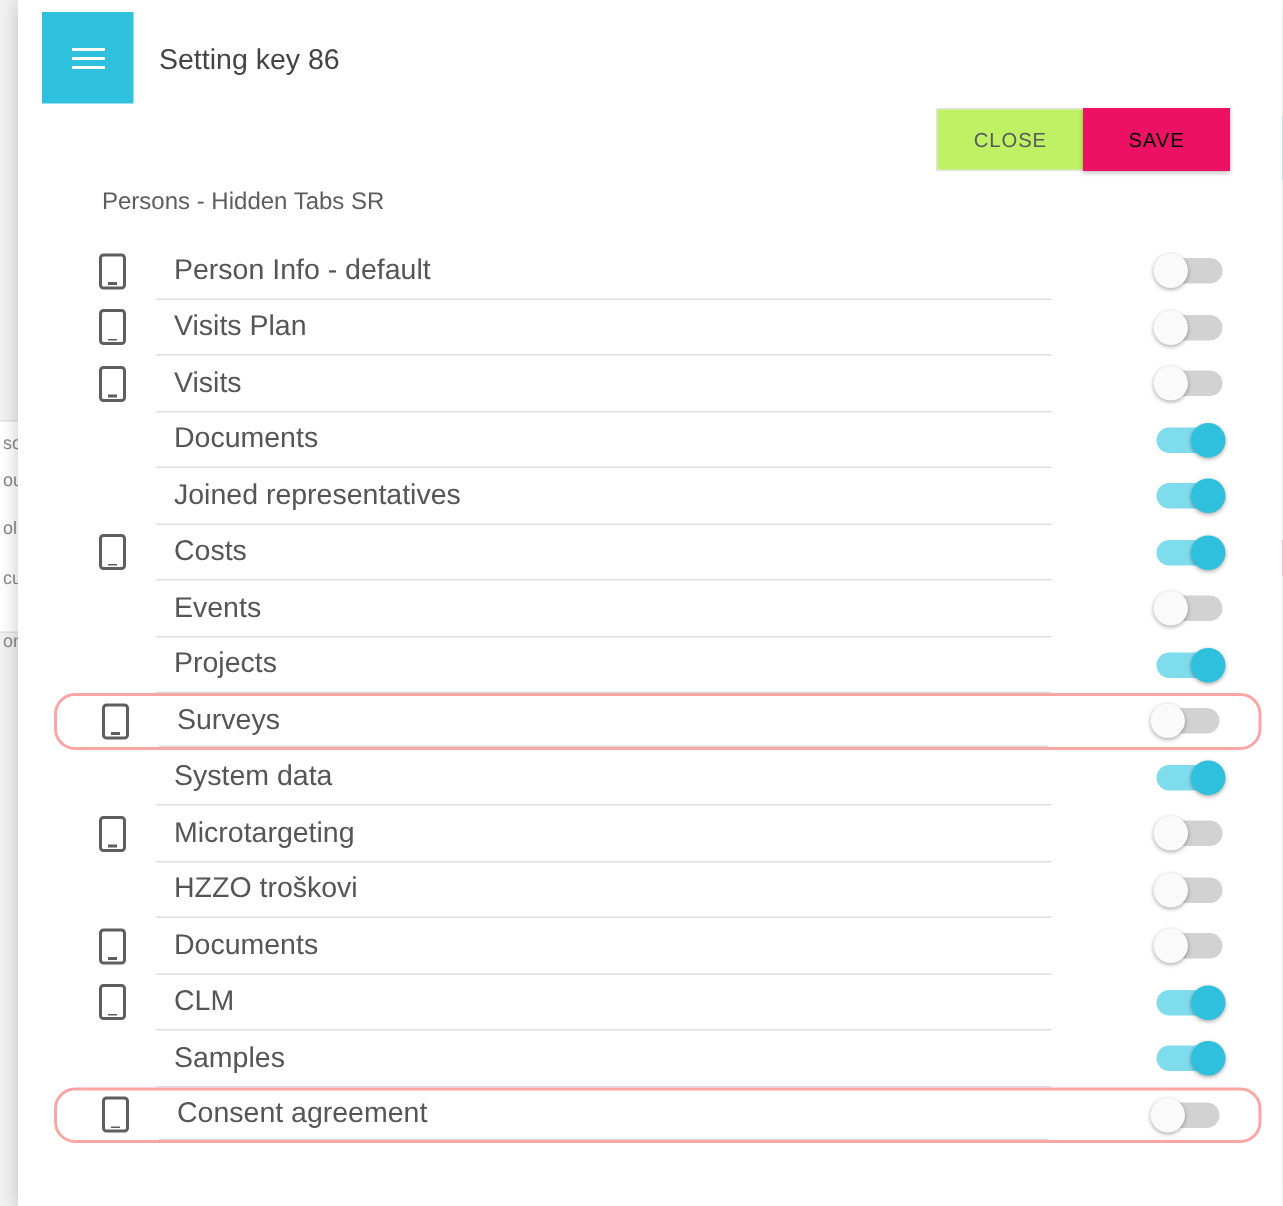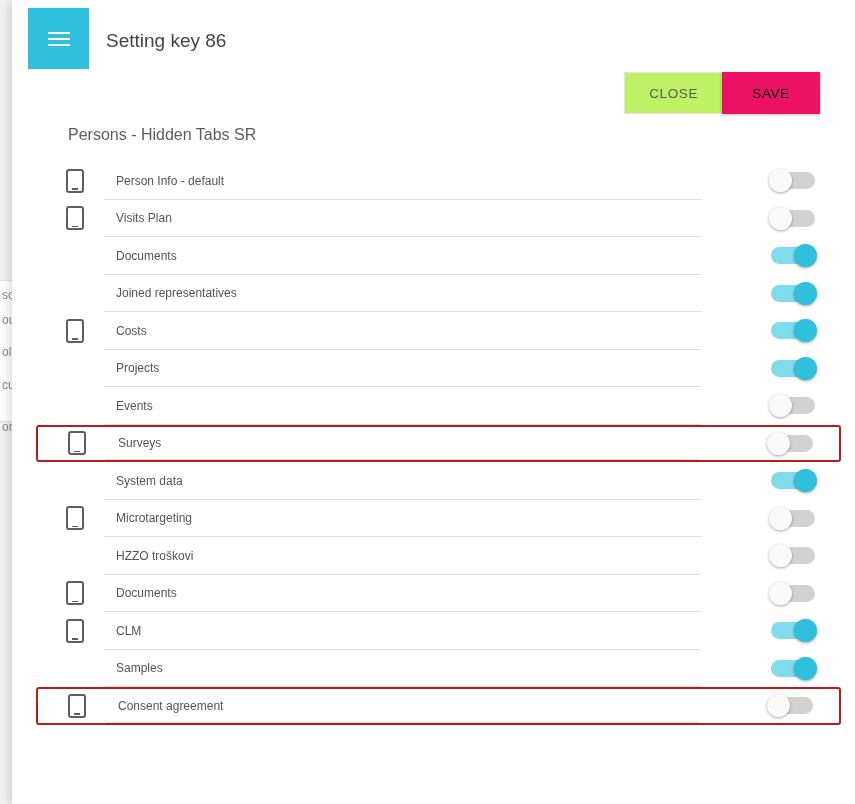--- a/index.html
+++ b/index.html
@@ -171,22 +171,22 @@
   }
 
   .row {
     position: relative;
     height: 37.5px;
     display: flex;
     align-items: center;
   }
   .row-highlight {
     box-sizing: border-box;
-    border: 2px solid #b91c1c;
-    border-radius: 3px;
+    border: 2px solid #fca5a5;
+    border-radius: 14px;
     padding-left: 37px;
   }
 
   .device-icon {
     position: absolute;
     left: 30px;
     width: 18px;
     height: 24px;
     border: 2px solid #5e5e5e;
     border-radius: 3px;
@@ -199,21 +199,21 @@
     bottom: 1px;
     transform: translateX(-50%);
     width: 6px;
     height: 1.5px;
     background: #5e5e5e;
   }
 
   .row-label {
     position: absolute;
     left: 80px;
-    font-size: 12px;
+    font-size: 19px;
     color: #555555;
   }
 
   .row-underline {
     position: absolute;
     left: 68px;
     right: 140px;
     bottom: 0;
     height: 1px;
     background: #dedede;
@@ -287,20 +287,28 @@
       </div>
       <div class="row">
         <span class="device-icon"></span>
         <span class="row-label">Visits Plan</span>
         <span class="row-underline"></span>
         <span class="toggle">
           <span class="knob"></span>
         </span>
       </div>
       <div class="row">
+        <span class="device-icon"></span>
+        <span class="row-label">Visits</span>
+        <span class="row-underline"></span>
+        <span class="toggle">
+          <span class="knob"></span>
+        </span>
+      </div>
+      <div class="row">
         <span class="row-label">Documents</span>
         <span class="row-underline"></span>
         <span class="toggle on">
           <span class="knob"></span>
         </span>
       </div>
       <div class="row">
         <span class="row-label">Joined representatives</span>
         <span class="row-underline"></span>
         <span class="toggle on">
@@ -309,30 +317,30 @@
       </div>
       <div class="row">
         <span class="device-icon"></span>
         <span class="row-label">Costs</span>
         <span class="row-underline"></span>
         <span class="toggle on">
           <span class="knob"></span>
         </span>
       </div>
       <div class="row">
+        <span class="row-label">Events</span>
+        <span class="row-underline"></span>
+        <span class="toggle">
+          <span class="knob"></span>
+        </span>
+      </div>
+      <div class="row">
         <span class="row-label">Projects</span>
         <span class="row-underline"></span>
         <span class="toggle on">
-          <span class="knob"></span>
-        </span>
-      </div>
-      <div class="row">
-        <span class="row-label">Events</span>
-        <span class="row-underline"></span>
-        <span class="toggle">
           <span class="knob"></span>
         </span>
       </div>
       <div class="row row-highlight">
         <span class="device-icon"></span>
         <span class="row-label">Surveys</span>
         <span class="row-underline"></span>
         <span class="toggle">
           <span class="knob"></span>
         </span>

